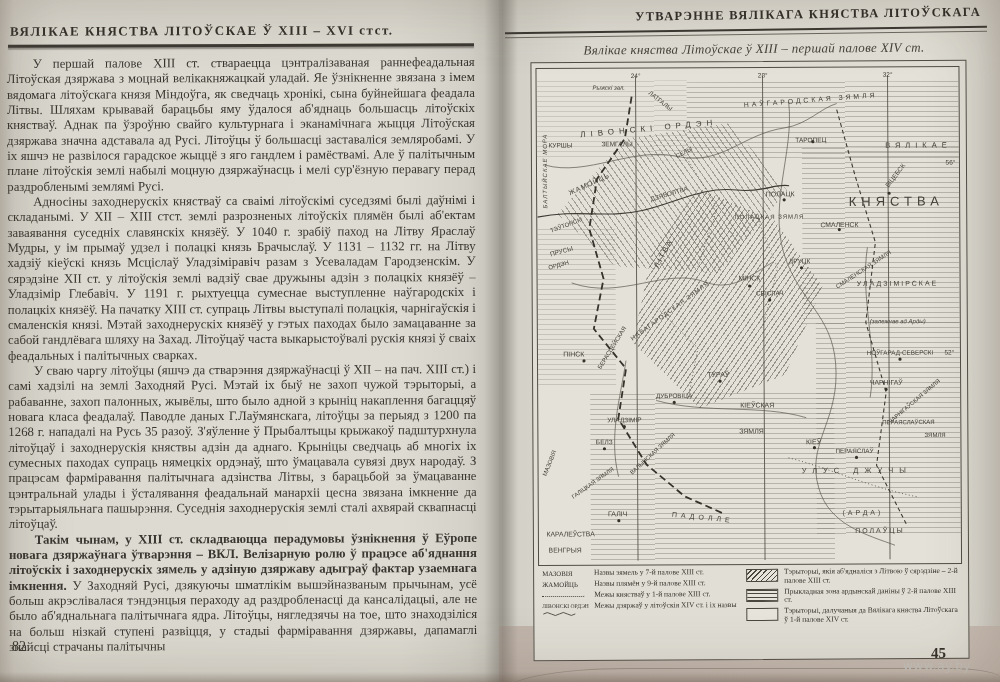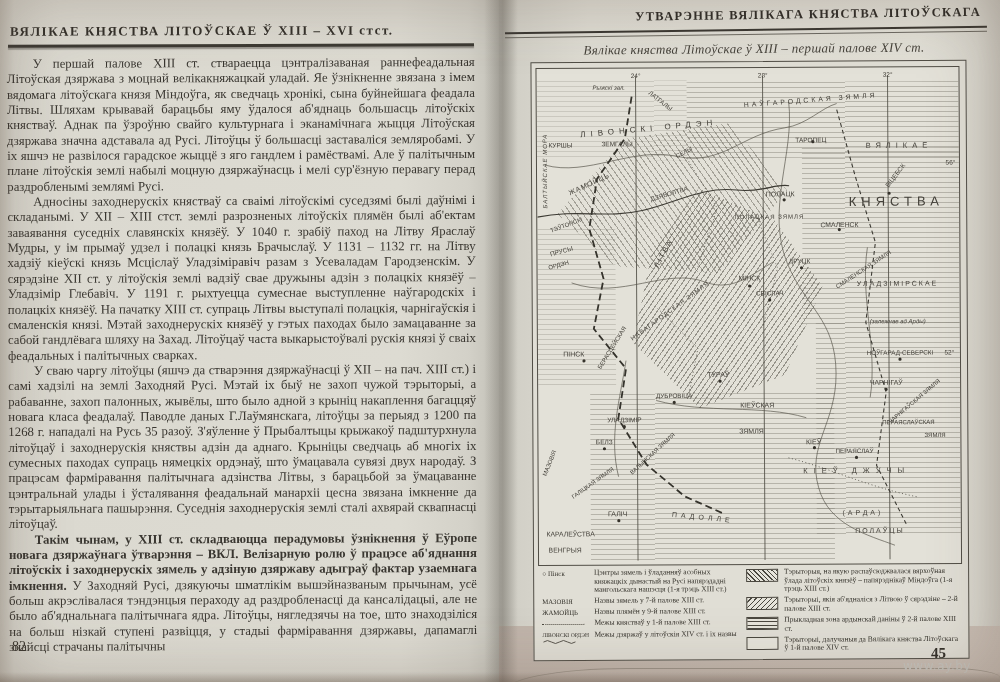--- a/index.html
+++ b/index.html
@@ -146,21 +146,21 @@
         <div class="map-labels" id="map-labels">
             <span style="left: 26.5%; top: 12.1%; font-size: 8px; letter-spacing: 5px; transform: translate(-50%, -50%) rotate(-5deg);">ЛІВОНСКІ ОРДЭН</span>
             <span style="left: 17.1%; top: 3.8%; font-size: 6px; font-style: italic; transform: translate(-50%, -50%) rotate(0deg);">Рыжскі зал.</span>
             <span style="left: 5.6%; top: 15.3%; font-size: 6.5px; transform: translate(-50%, -50%) rotate(0deg);">КУРШЫ</span>
             <span style="left: 19%; top: 15.1%; font-size: 6.5px; transform: translate(-50%, -50%) rotate(0deg);">ЗЕМГАЛЫ</span>
             <span style="left: 29.4%; top: 6.5%; font-size: 6.2px; transform: translate(-50%, -50%) rotate(38deg);">ЛАТГАЛЫ</span>
             <span style="left: 34.8%; top: 16.9%; font-size: 6px; transform: translate(-50%, -50%) rotate(-28deg);">СЕЛЫ</span>
             <span style="left: 2%; top: 20.6%; font-size: 6px; letter-spacing: 1px; font-style: italic; transform: translate(-50%, -50%) rotate(-90deg);">БАЛТЫЙСКАЕ МОРА</span>
             <span style="left: 64.9%; top: 6.5%; font-size: 6.8px; letter-spacing: 3px; transform: translate(-50%, -50%) rotate(-4deg);">НАЎГАРОДСКАЯ ЗЯМЛЯ</span>
             <span style="left: 64.9%; top: 14.5%; font-size: 6.5px; transform: translate(-50%, -50%) rotate(0deg);">ТАРОПЕЦ</span>
-            <span style="left: 85.8%; top: 15.7%; font-size: 7.5px; letter-spacing: 5px; transform: translate(-50%, -50%) rotate(0deg);">ВЯЛІКАЕ</span>
+            <span style="left: 85.8%; top: 15.7%; font-size: 7.5px; letter-spacing: 5px; transform: translate(-50%, -50%) rotate(0deg); padding-left: 39px;">ВЯЛІКАЕ</span>
             <span style="left: 85.1%; top: 27%; font-size: 13px; letter-spacing: 5px; transform: translate(-50%, -50%) rotate(0deg);">КНЯСТВА</span>
             <span style="left: 85.3%; top: 43.5%; font-size: 7px; letter-spacing: 2px; transform: translate(-50%, -50%) rotate(0deg);">УЛАДЗІМІРСКАЕ</span>
             <span style="left: 85.3%; top: 51.2%; font-size: 6px; font-style: italic; transform: translate(-50%, -50%) rotate(0deg);">(залежнае ад Арды)</span>
             <span style="left: 84.8%; top: 21.8%; font-size: 6.5px; transform: translate(-50%, -50%) rotate(-52deg);">ВІЦЕБСК</span>
             <span style="left: 57.6%; top: 25.4%; font-size: 7px; transform: translate(-50%, -50%) rotate(0deg);">ПОЛАЦК</span>
             <span style="left: 55%; top: 30%; font-size: 6px; letter-spacing: 1px; transform: translate(-50%, -50%) rotate(0deg);">ПОЛАЦКАЯ ЗЯМЛЯ</span>
             <span style="left: 71.6%; top: 31.7%; font-size: 6.8px; transform: translate(-50%, -50%) rotate(0deg);">СМАЛЕНСК</span>
             <span style="left: 77.3%; top: 40.7%; font-size: 6px; transform: translate(-50%, -50%) rotate(-33deg);">СМАЛЕНСКАЯ ЗЯМЛЯ</span>
             <span style="left: 12.3%; top: 23.2%; font-size: 7px; letter-spacing: 1px; transform: translate(-50%, -50%) rotate(-24deg);">ЖАМОЙЦЬ</span>
             <span style="left: 31.3%; top: 25.2%; font-size: 6.5px; transform: translate(-50%, -50%) rotate(-16deg);">ДЗЯВОЛТВА</span>
@@ -184,41 +184,37 @@
             <span style="left: 18.7%; top: 89.7%; font-size: 7px; transform: translate(-50%, -50%) rotate(0deg);">ГАЛІЧ</span>
             <span style="left: 27%; top: 77.6%; font-size: 5.8px; transform: translate(-50%, -50%) rotate(-42deg);">ВАЛЫНСКАЯ ЗЯМЛЯ</span>
             <span style="left: 12.8%; top: 83.5%; font-size: 5.8px; transform: translate(-50%, -50%) rotate(-35deg);">ГАЛІЦКАЯ ЗЯМЛЯ</span>
             <span style="left: 2.6%; top: 79.4%; font-size: 6px; transform: translate(-50%, -50%) rotate(-68deg);">МАЗОВІЯ</span>
             <span style="left: 51.9%; top: 67.9%; font-size: 7px; transform: translate(-50%, -50%) rotate(0deg);">КІЕЎСКАЯ</span>
             <span style="left: 50.5%; top: 73.2%; font-size: 7px; transform: translate(-50%, -50%) rotate(0deg);">ЗЯМЛЯ</span>
             <span style="left: 65.2%; top: 75.4%; font-size: 7px; transform: translate(-50%, -50%) rotate(0deg);">КІЕЎ</span>
             <span style="left: 74.9%; top: 77.2%; font-size: 6.3px; transform: translate(-50%, -50%) rotate(0deg);">ПЕРАЯСЛАЎ</span>
             <span style="left: 87.7%; top: 71.6%; font-size: 6px; transform: translate(-50%, -50%) rotate(0deg);">ПЕРАЯСЛАЎСКАЯ</span>
             <span style="left: 94%; top: 74.2%; font-size: 6px; transform: translate(-50%, -50%) rotate(0deg);">ЗЯМЛЯ</span>
-            <span style="left: 75.4%; top: 81.3%; font-size: 7.5px; letter-spacing: 6px; transform: translate(-50%, -50%) rotate(0deg);">КІЕЎ ДЖУЧЫ</span>
+            <span style="left: 75.4%; top: 81.3%; font-size: 7.5px; letter-spacing: 6px; transform: translate(-50%, -50%) rotate(0deg);">УЛУС ДЖУЧЫ</span>
             <span style="left: 76.8%; top: 89.7%; font-size: 7px; letter-spacing: 3px; transform: translate(-50%, -50%) rotate(0deg);">(АРДА)</span>
             <span style="left: 80.8%; top: 93.3%; font-size: 7px; letter-spacing: 2px; transform: translate(-50%, -50%) rotate(0deg);">ПОЛАЎЦЫ</span>
             <span style="left: 38.9%; top: 90.5%; font-size: 7px; letter-spacing: 4px; transform: translate(-50%, -50%) rotate(6deg);">ПАДОЛЛЕ</span>
             <span style="left: 7.5%; top: 93.8%; font-size: 6.8px; transform: translate(-50%, -50%) rotate(0deg);">КАРАЛЕЎСТВА</span>
             <span style="left: 6.2%; top: 97%; font-size: 6.8px; transform: translate(-50%, -50%) rotate(0deg);">ВЕНГРЫЯ</span>
             <span style="left: 23.5%; top: 1.4%; font-size: 6.5px; transform: translate(-50%, -50%) rotate(0deg);">24°</span>
             <span style="left: 53.6%; top: 1.4%; font-size: 6.5px; transform: translate(-50%, -50%) rotate(0deg);">28°</span>
             <span style="left: 83.2%; top: 1.4%; font-size: 6.5px; transform: translate(-50%, -50%) rotate(0deg);">32°</span>
             <span style="left: 98%; top: 19.2%; font-size: 6.5px; transform: translate(-50%, -50%) rotate(0deg);">56°</span>
             <span style="left: 97.5%; top: 57.5%; font-size: 6.5px; transform: translate(-50%, -50%) rotate(0deg);">52°</span>
           </div>
       </div>
 
       <div class="legend">
         <div class="leg-col-l" id="legend-left">
             <div class="leg-row">
-              <div class="leg-sym">○ Пінск</div>
-              <div class="leg-txt">Цэнтры зямель і ўладанняў асобных княжацкіх дынастый на Русі напярэдадні мангольскага нашэсця (1-я трэць XIII ст.)</div>
-            </div>
-            <div class="leg-row">
               <div class="leg-sym">МАЗОВІЯ</div>
               <div class="leg-txt">Назвы зямель у 7-й палове XIII ст.</div>
             </div>
             <div class="leg-row">
               <div class="leg-sym">ЖАМОЙЦЬ</div>
               <div class="leg-txt">Назвы плямён у 9-й палове XIII ст.</div>
             </div>
             <div class="leg-row">
               <div class="leg-sym">
                 <div class="dotline"></div>
@@ -226,24 +222,20 @@
               <div class="leg-txt">Межы княстваў у 1-й палове XIII ст.</div>
             </div>
             <div class="leg-row">
               <div class="leg-sym"><div style="font-size: 5.6px;">ЛІВОНСКІ ОРДЭН</div><svg width="40" height="6">
                   <path d="M1,3 q4,-3 8,0 t8,0 t8,0 t8,0" stroke="#4a473f" fill="none" stroke-width="0.9"></path>
                 </svg></div>
               <div class="leg-txt">Межы дзяржаў у літоўскія XIV ст. і іх назвы</div>
             </div>
           </div>
         <div class="leg-col-r" id="legend-right">
-            <div class="leg-row">
-              <div class="leg-swatch sw-hatch-fwd"></div>
-              <div class="leg-txt">Тэрыторыя, на якую распаўсюджвалася вярхоўная ўлада літоўскіх князёў – папярэднікаў Міндоўга (1-я трэць XIII ст.)</div>
-            </div>
             <div class="leg-row">
               <div class="leg-swatch sw-hatch-back"></div>
               <div class="leg-txt">Тэрыторыі, якія аб'ядналіся з Літвою ў сярэдзіне – 2-й палове XIII ст.</div>
             </div>
             <div class="leg-row">
               <div class="leg-swatch sw-stripes"></div>
               <div class="leg-txt">Прыкладная зона ардынскай даніны ў 2-й палове XIII ст.</div>
             </div>
             <div class="leg-row">
               <div class="leg-swatch sw-empty"></div>

